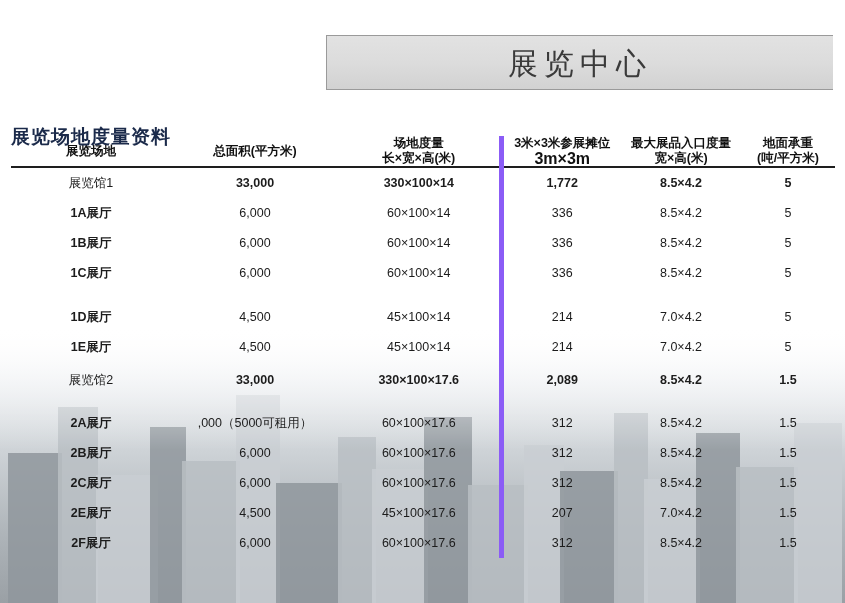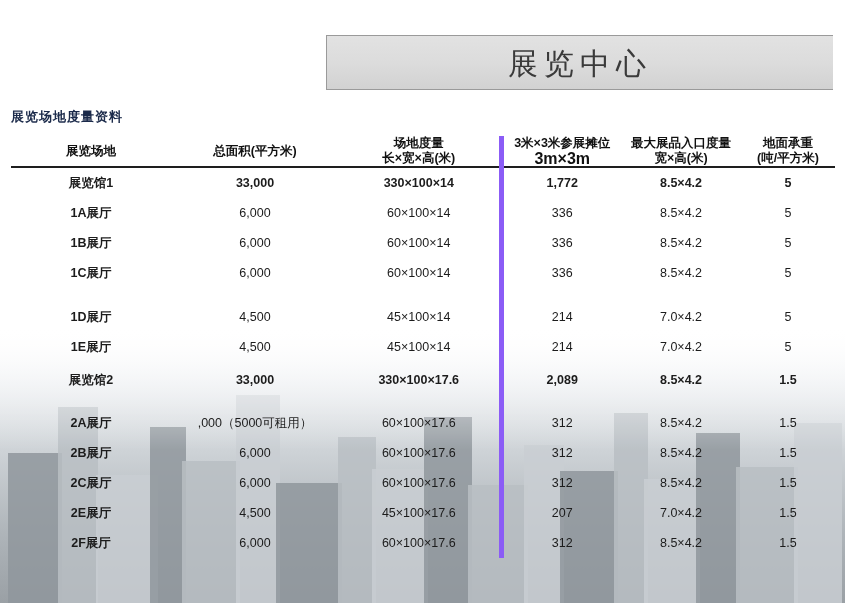--- a/index.html
+++ b/index.html
@@ -68,22 +68,22 @@
     font-size: 30px;
     letter-spacing: 6px;
     color: #3a3a3a;
     font-weight: 400;
   }
 
   
   #section-heading {
     position: absolute;
     left: 11px;
-    top: 108px;
-    font-size: 13px;
+    top: 124px;
+    font-size: 19px;
     font-weight: bold;
     color: #1b2a4a;
     letter-spacing: 1px;
     z-index: 3;
   }
 
   
   #table-wrap {
     position: absolute;
     left: 11px;
@@ -127,21 +127,21 @@
     border-bottom: 1px solid #5a5a5a;
   }
   tbody td {
     height: 30px;
     font-size: 12.5px;
   }
   tr.group td {
     font-weight: bold;
   }
   td.col-name { text-align: center; font-weight: bold; }
-  tbody tr.group td.col-name { font-weight: bold; }
+  tbody tr.group td.col-name { font-weight: normal; }
   tbody tr td.col-name { font-weight: bold; }
 
   
   .vdiv {
     border-right: 5px solid #8b5cf6;
   }
 
   
   col.c0 { width: 160px; }
   col.c1 { width: 168px; }

